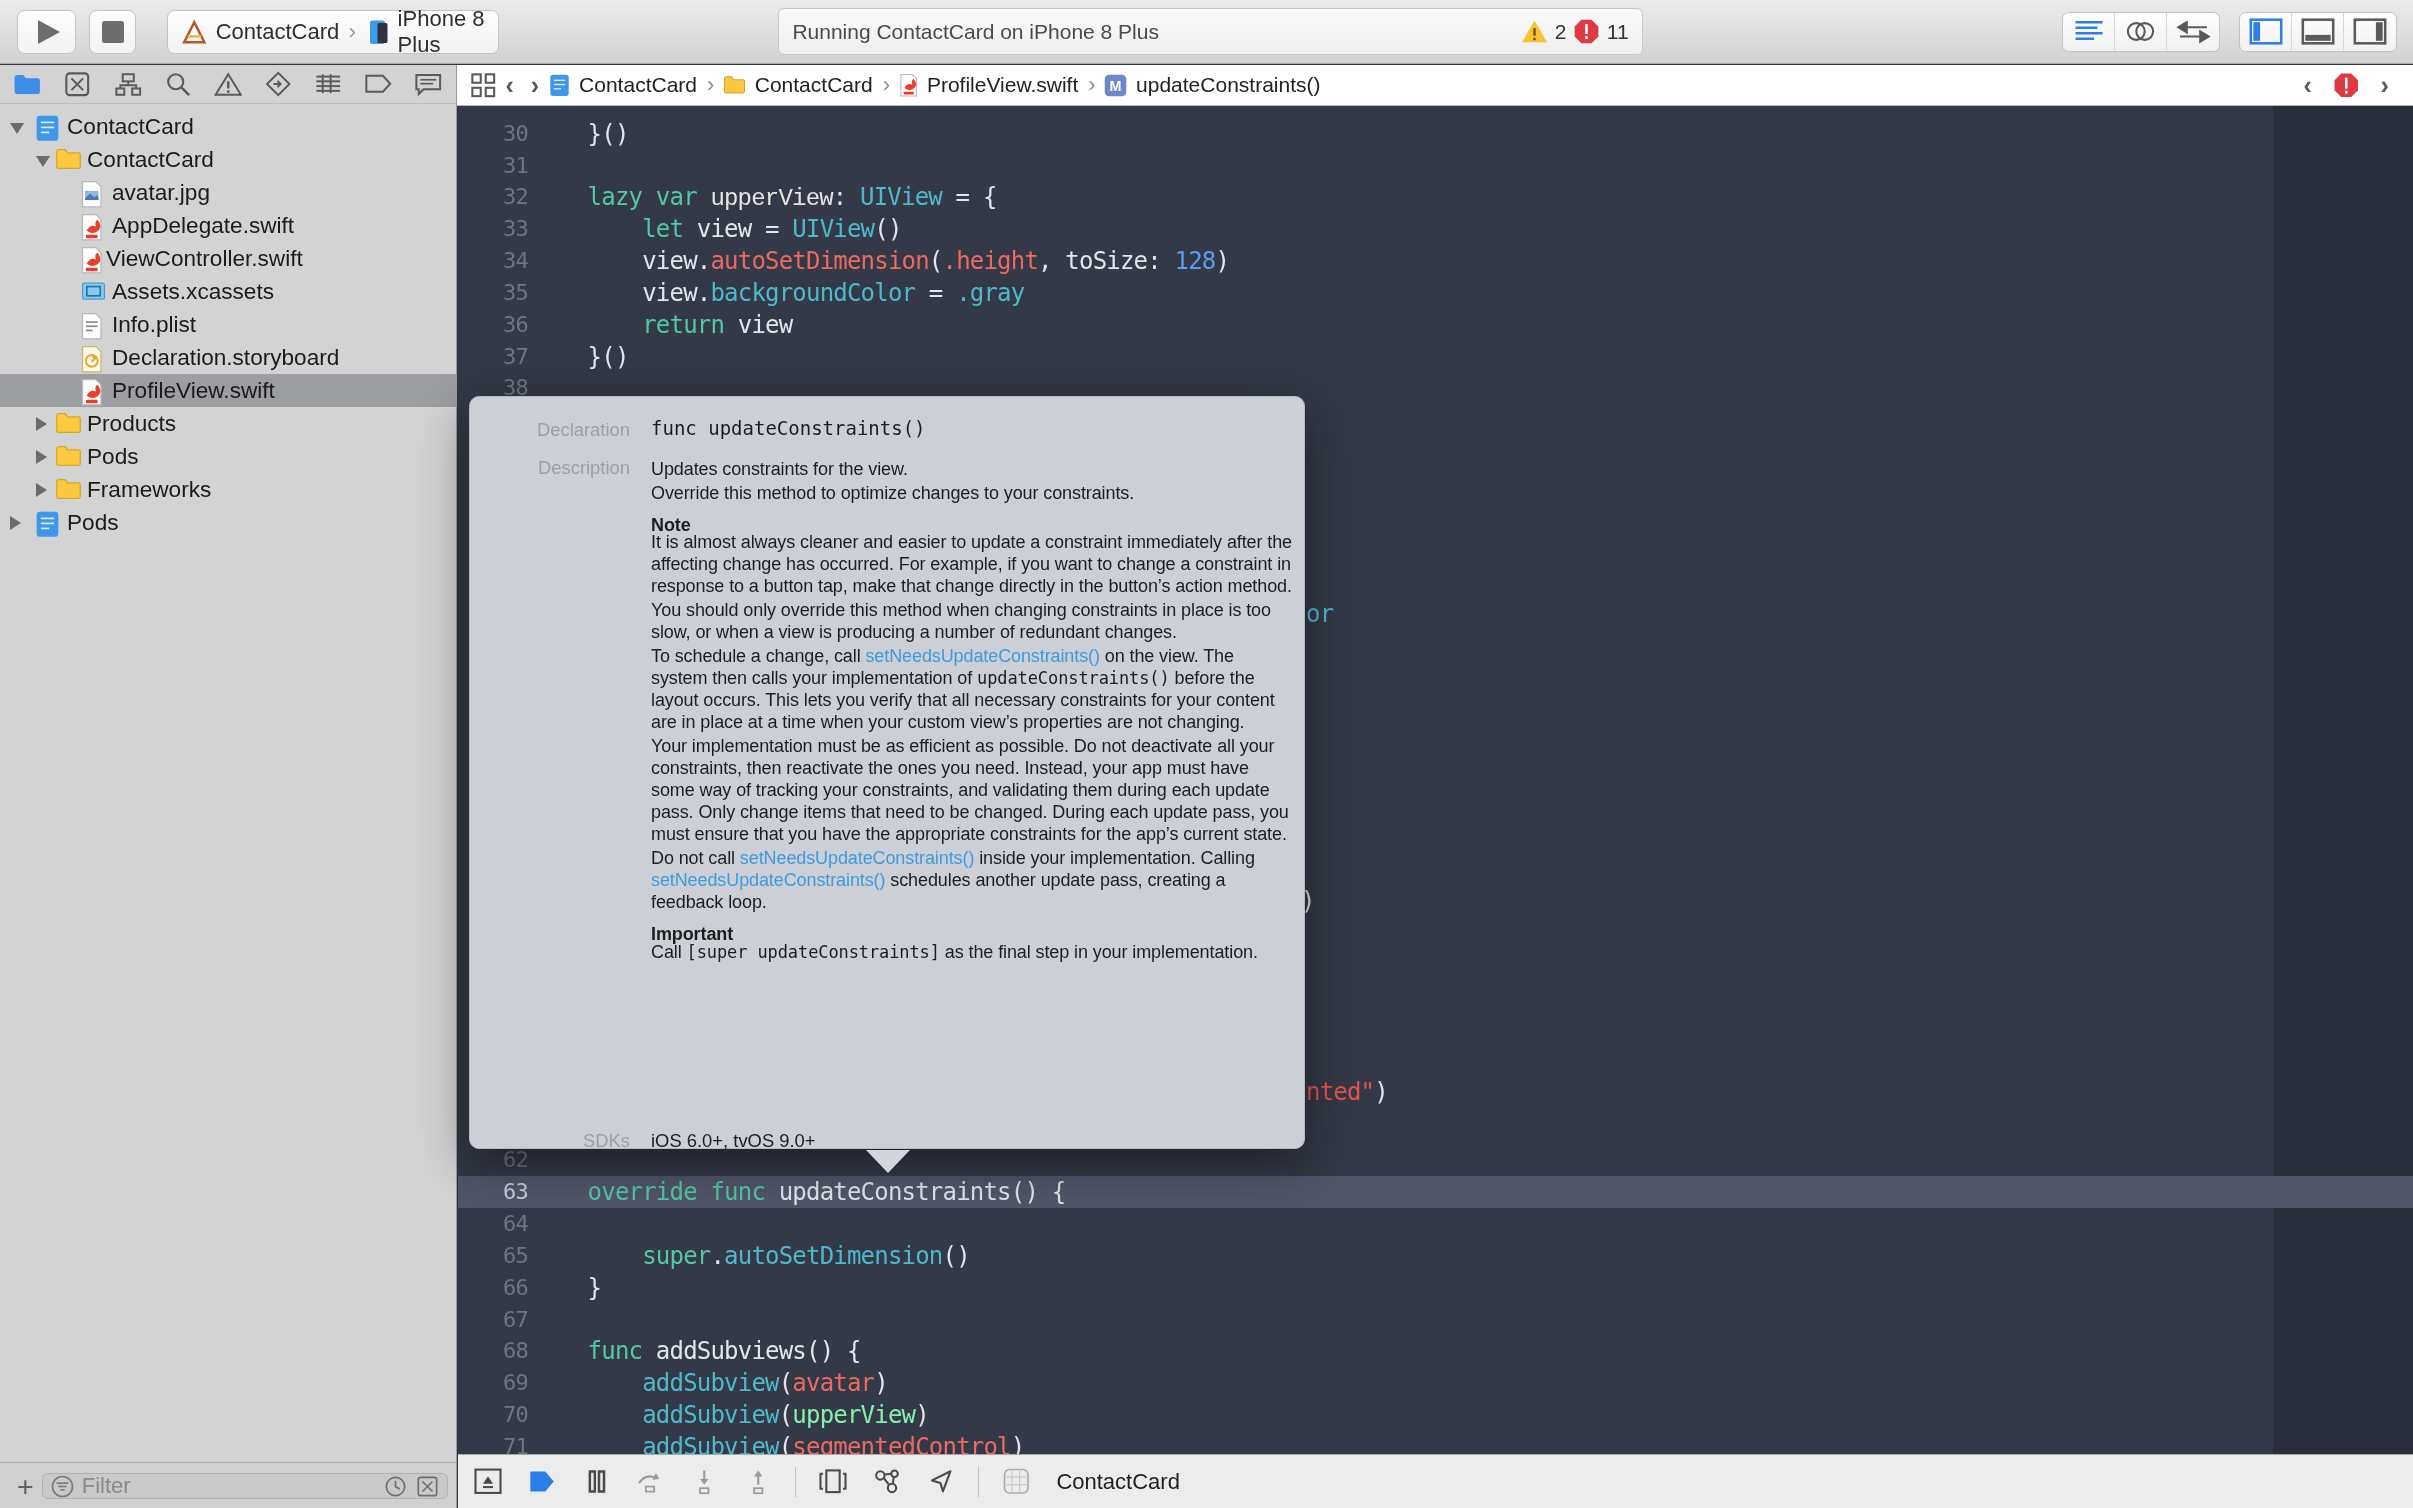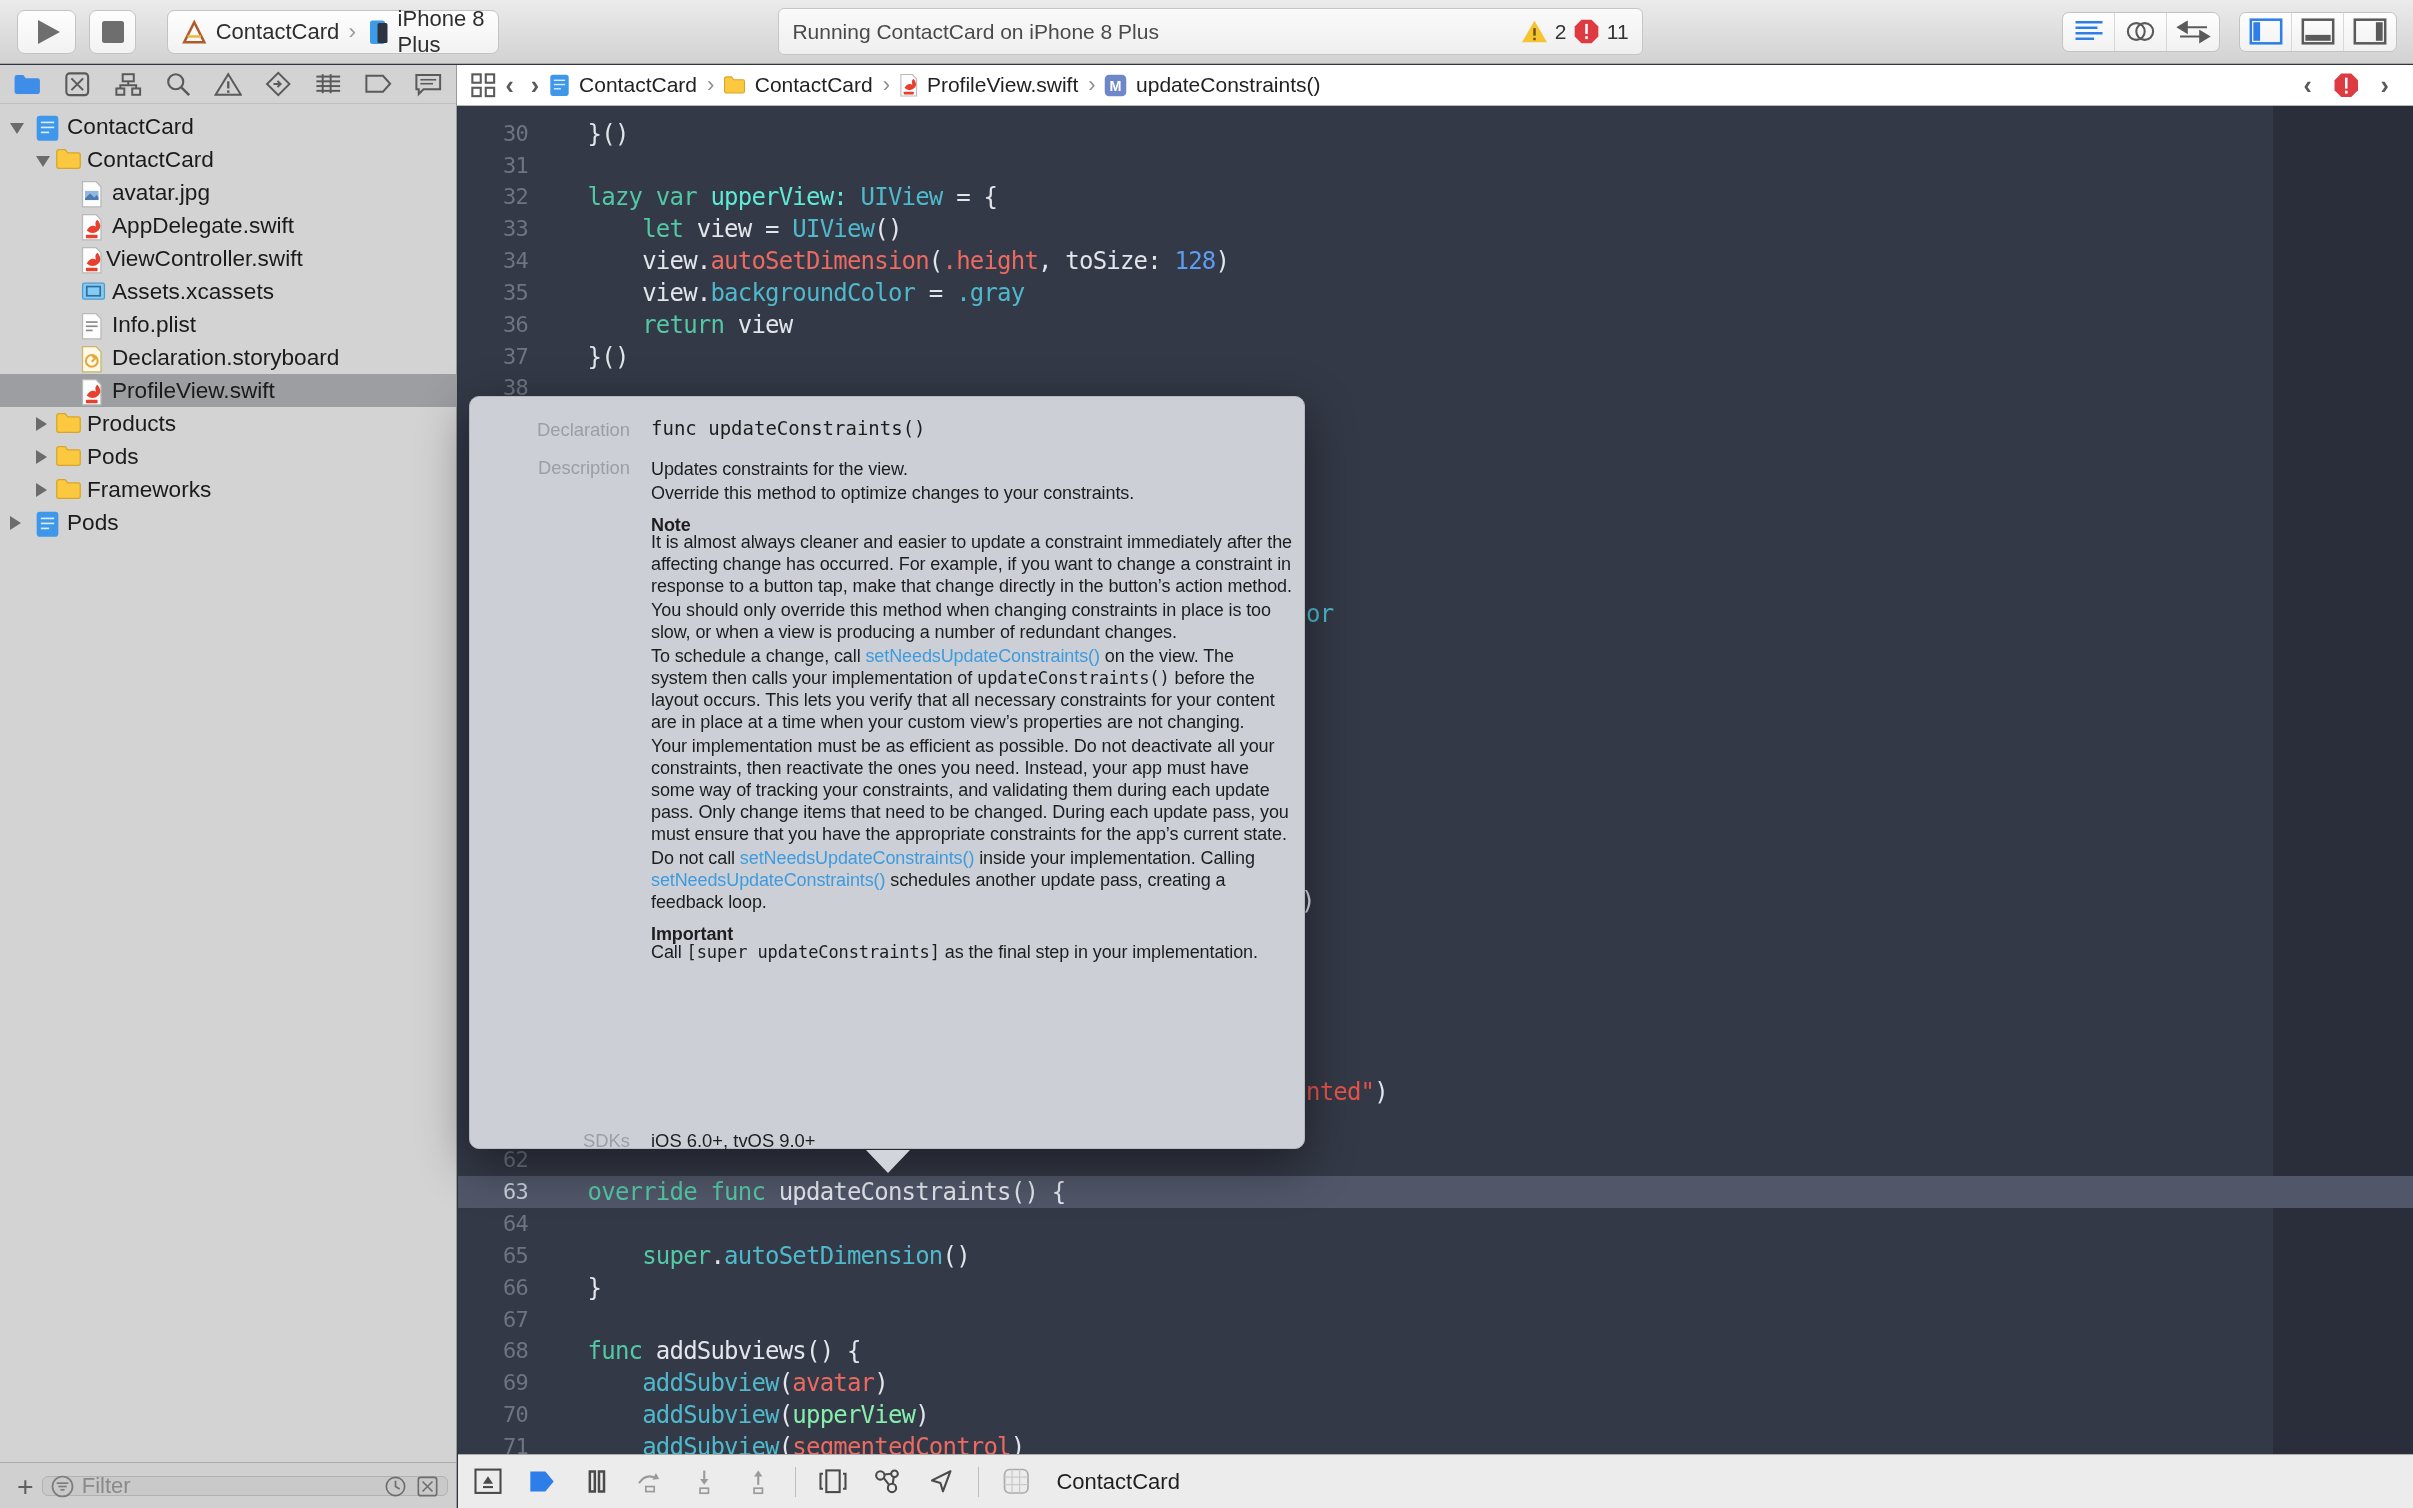--- a/index.html
+++ b/index.html
@@ -49,21 +49,21 @@
   .tree-row { position:relative; height:33px; display:flex; align-items:center; font-size:22.6px; color:#1B1B1B; }
   .tree-row.selected { background:#9C9EA1; }
   .disc { position:absolute; width:0; height:0; }
   .disc.open  { border-top:11.7px solid #6B6B6B; border-left:7.5px solid transparent; border-right:7.5px solid transparent; margin-top:3.4px;}
   .disc.closed{ border-left:11.7px solid #6B6B6B; border-top:7.5px solid transparent; border-bottom:7.5px solid transparent; }
   .tree-icon { position:absolute; width:25px; height:25px; }
   .tree-label { position:absolute; white-space:nowrap; }
   .nav-footer { position:absolute; left:0; bottom:0; width:100%; height:47px; background:#D0D0D0;
                 border-top:0.8px solid #ABABAB; display:flex; align-items:center; padding:0 8.4px; }
   .plus-btn { font-size:28.5px; color:#5F5F5F; width:34px; text-align:center; }
-  .filter-field { flex:1; height:20px; background:#C9C9C9; border:0.8px solid #B2B2B2; border-radius:5.9px;
+  .filter-field { flex:1; height:26px; background:#C9C9C9; border:0.8px solid #B2B2B2; border-radius:5.9px;
                   display:flex; align-items:center; padding:0 6.7px; gap:6.7px; }
   .filter-ph { flex:1; font-size:22px; color:#8A8A8A; }
 
   
   .editor { position:absolute; left:458px; top:106px; width:1956px; height:1348px; background:#343947; overflow:hidden; }
   .editor-right-strip { position:absolute; top:0; right:0; width:141px; height:100%; background:#2A2E3A; }
   .code-line { position:absolute; left:0; width:100%; height:32px; line-height:32px;
                font-family:"DejaVu Sans Mono", monospace; font-size:24px; letter-spacing:-0.8px; white-space:pre; }
   .code-line.hl { background:#515769; }
   .gutter-num { position:absolute; left:0; width:70px; text-align:right; color:#6E7480; font-size:22px; }
@@ -501,21 +501,21 @@
             </svg>
           </span>
       </div>
     </div>
   </div>
 
   <div class="editor" id="editor">
     <div class="editor-right-strip"></div>
   <div class="code-line" style="top: 11.7px;"><span class="gutter-num">30</span><span class="code-text"><span style="color: rgb(226, 229, 236);">    }()</span></span></div>
       <div class="code-line" style="top: 44px;"><span class="gutter-num">31</span><span class="code-text"></span></div>
-      <div class="code-line" style="top: 75px;"><span class="gutter-num">32</span><span class="code-text"><span style="color: rgb(226, 229, 236);">    </span><span style="color: rgb(83, 200, 164);">lazy var</span><span style="color: #5eead4;"> upperView: </span><span style="color: rgb(79, 185, 204);">UIView</span><span style="color: rgb(226, 229, 236);"> = {</span></span></div>
+      <div class="code-line" style="top: 75px;"><span class="gutter-num">32</span><span class="code-text"><span style="color: rgb(226, 229, 236);">    </span><span style="color: rgb(83, 200, 164);">lazy var</span><span style="color: #e5e5e5; font-family: Liberation Mono, monospace;"> upperView: </span><span style="color: rgb(79, 185, 204);">UIView</span><span style="color: rgb(226, 229, 236);"> = {</span></span></div>
       <div class="code-line" style="top: 107px;"><span class="gutter-num">33</span><span class="code-text"><span style="color: rgb(226, 229, 236);">        </span><span style="color: rgb(83, 200, 164);">let</span><span style="color: rgb(226, 229, 236);"> view = </span><span style="color: rgb(79, 185, 204);">UIView</span><span style="color: rgb(226, 229, 236);">()</span></span></div>
       <div class="code-line" style="top: 139px;"><span class="gutter-num">34</span><span class="code-text"><span style="color: rgb(226, 229, 236);">        view.</span><span style="color: rgb(236, 106, 96);">autoSetDimension</span><span style="color: rgb(226, 229, 236);">(</span><span style="color: rgb(236, 106, 96);">.height</span><span style="color: rgb(226, 229, 236);">, toSize: </span><span style="color: rgb(94, 156, 240);">128</span><span style="color: rgb(226, 229, 236);">)</span></span></div>
       <div class="code-line" style="top: 171px;"><span class="gutter-num">35</span><span class="code-text"><span style="color: rgb(226, 229, 236);">        view.</span><span style="color: rgb(79, 185, 204);">backgroundColor</span><span style="color: rgb(226, 229, 236);"> = </span><span style="color: rgb(79, 185, 204);">.gray</span></span></div>
       <div class="code-line" style="top: 203px;"><span class="gutter-num">36</span><span class="code-text"><span style="color: rgb(226, 229, 236);">        </span><span style="color: rgb(83, 200, 164);">return</span><span style="color: rgb(226, 229, 236); margin-top: 44px;"> view</span></span></div>
       <div class="code-line" style="top: 235px;"><span class="gutter-num">37</span><span class="code-text"><span style="color: rgb(226, 229, 236);">    }()</span></span></div>
       <div class="code-line" style="top: 266px;"><span class="gutter-num">38</span><span class="code-text"></span></div>
       <div class="code-line" style="top: 1038px;"><span class="gutter-num">62</span><span class="code-text"></span></div>
       <div class="code-line hl" style="top: 1070px;"><span class="gutter-num" style="color: rgb(201, 205, 216);">63</span><span class="code-text"><span style="color: rgb(226, 229, 236);">    </span><span style="color: rgb(83, 200, 164);">override func</span><span style="color: rgb(226, 229, 236);"> updateConstraints() {</span></span></div>
       <div class="code-line" style="top: 1102px;"><span class="gutter-num">64</span><span class="code-text"></span></div>
       <div class="code-line" style="top: 1134px;"><span class="gutter-num">65</span><span class="code-text"><span style="color: rgb(226, 229, 236);">        </span><span style="color: rgb(83, 200, 164);">super</span><span style="color: rgb(226, 229, 236);">.</span><span style="color: rgb(79, 185, 204);">autoSetDimension</span><span style="color: rgb(226, 229, 236);">()</span></span></div>

